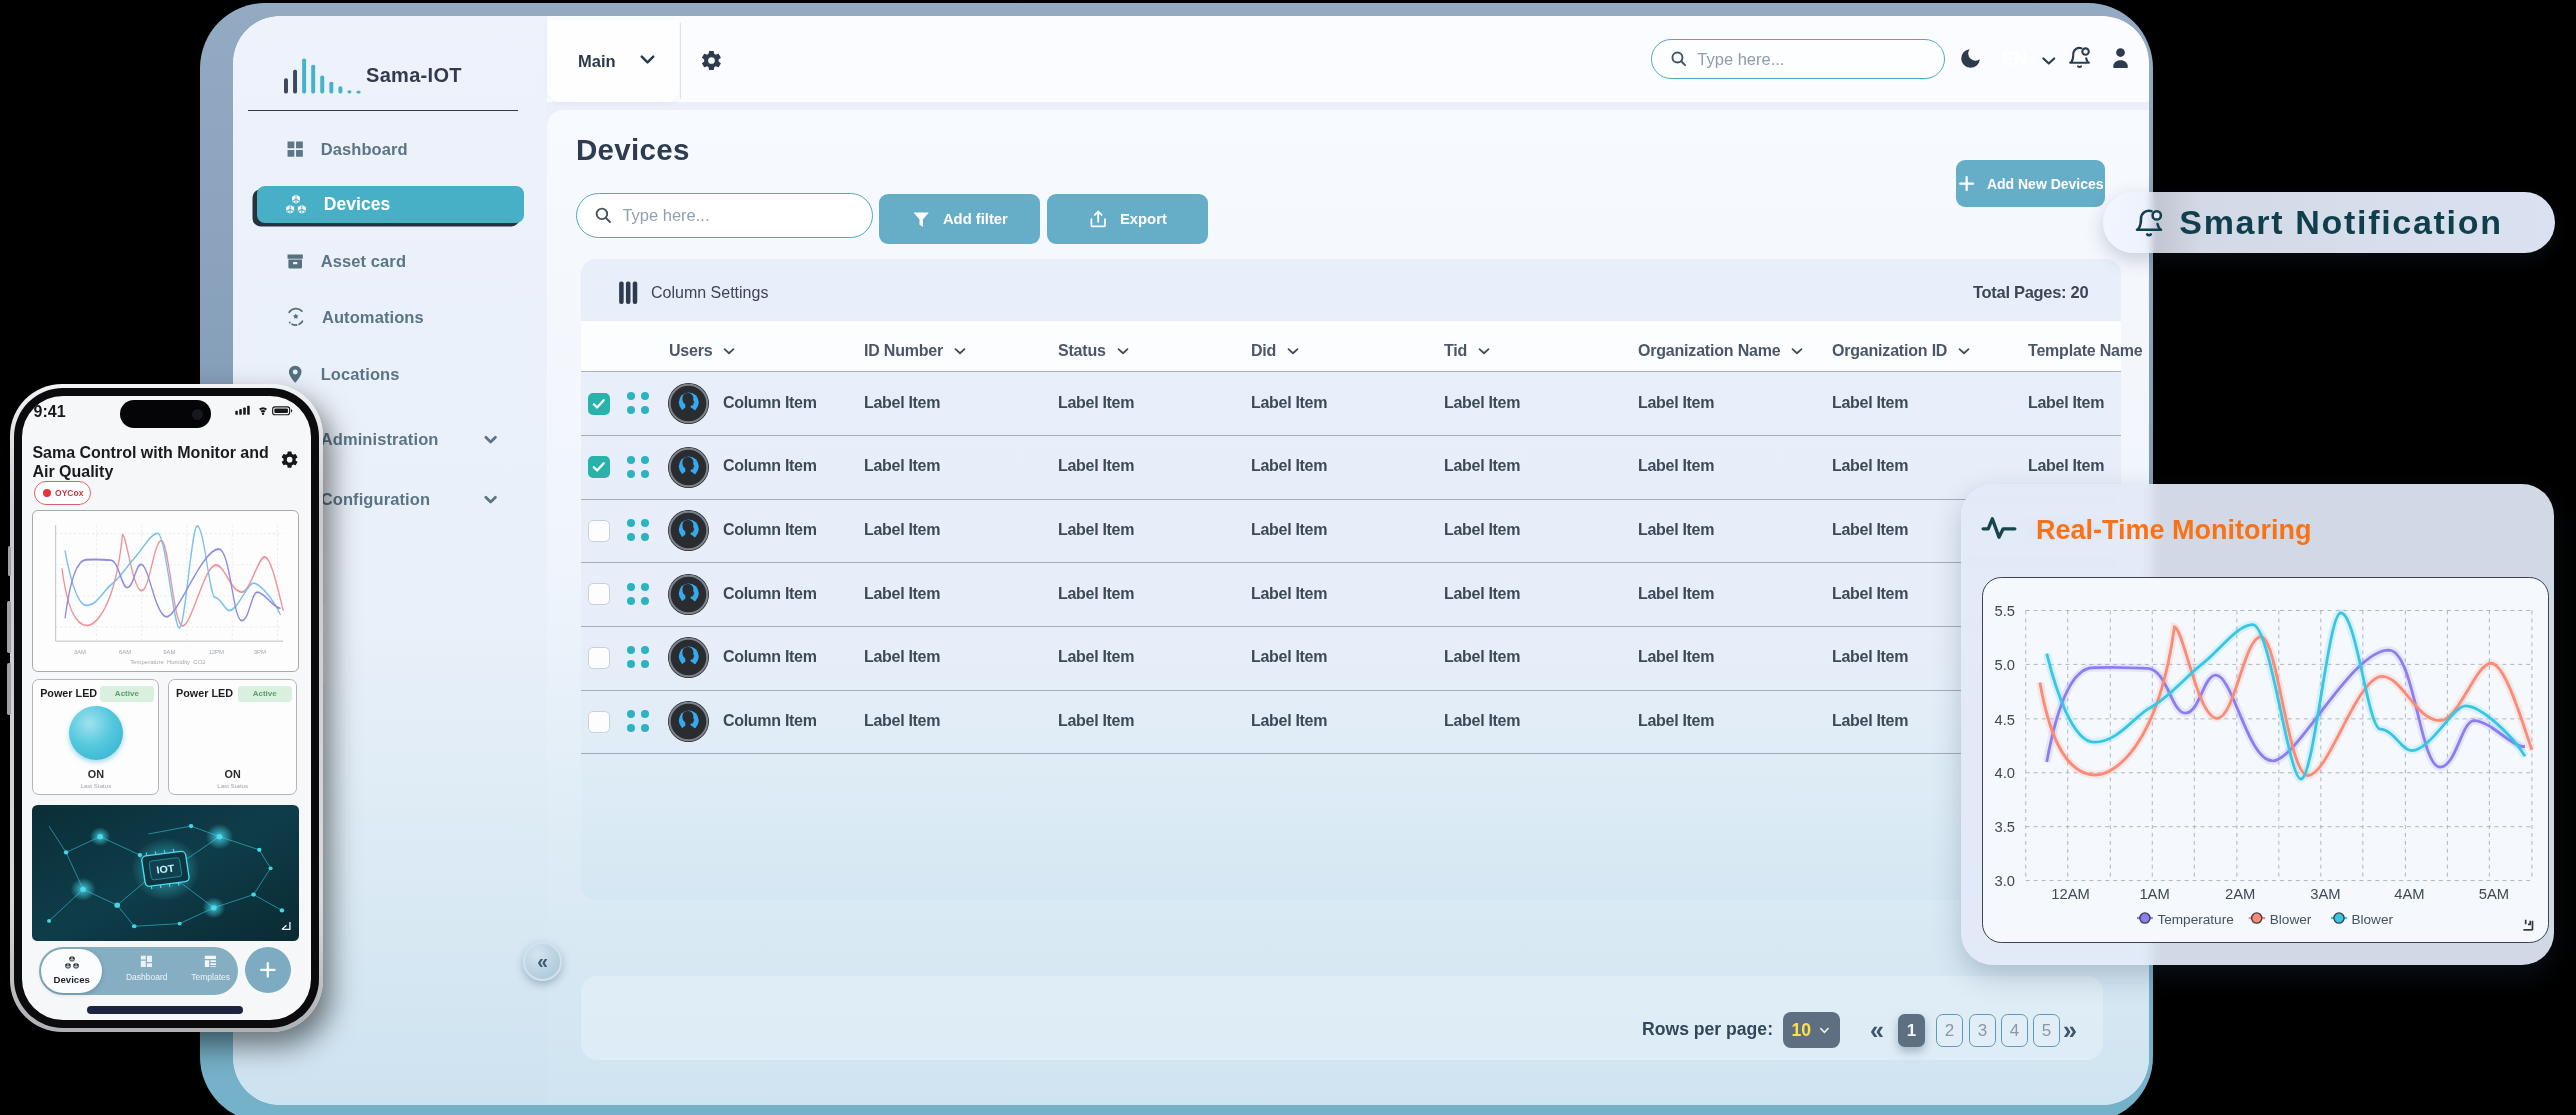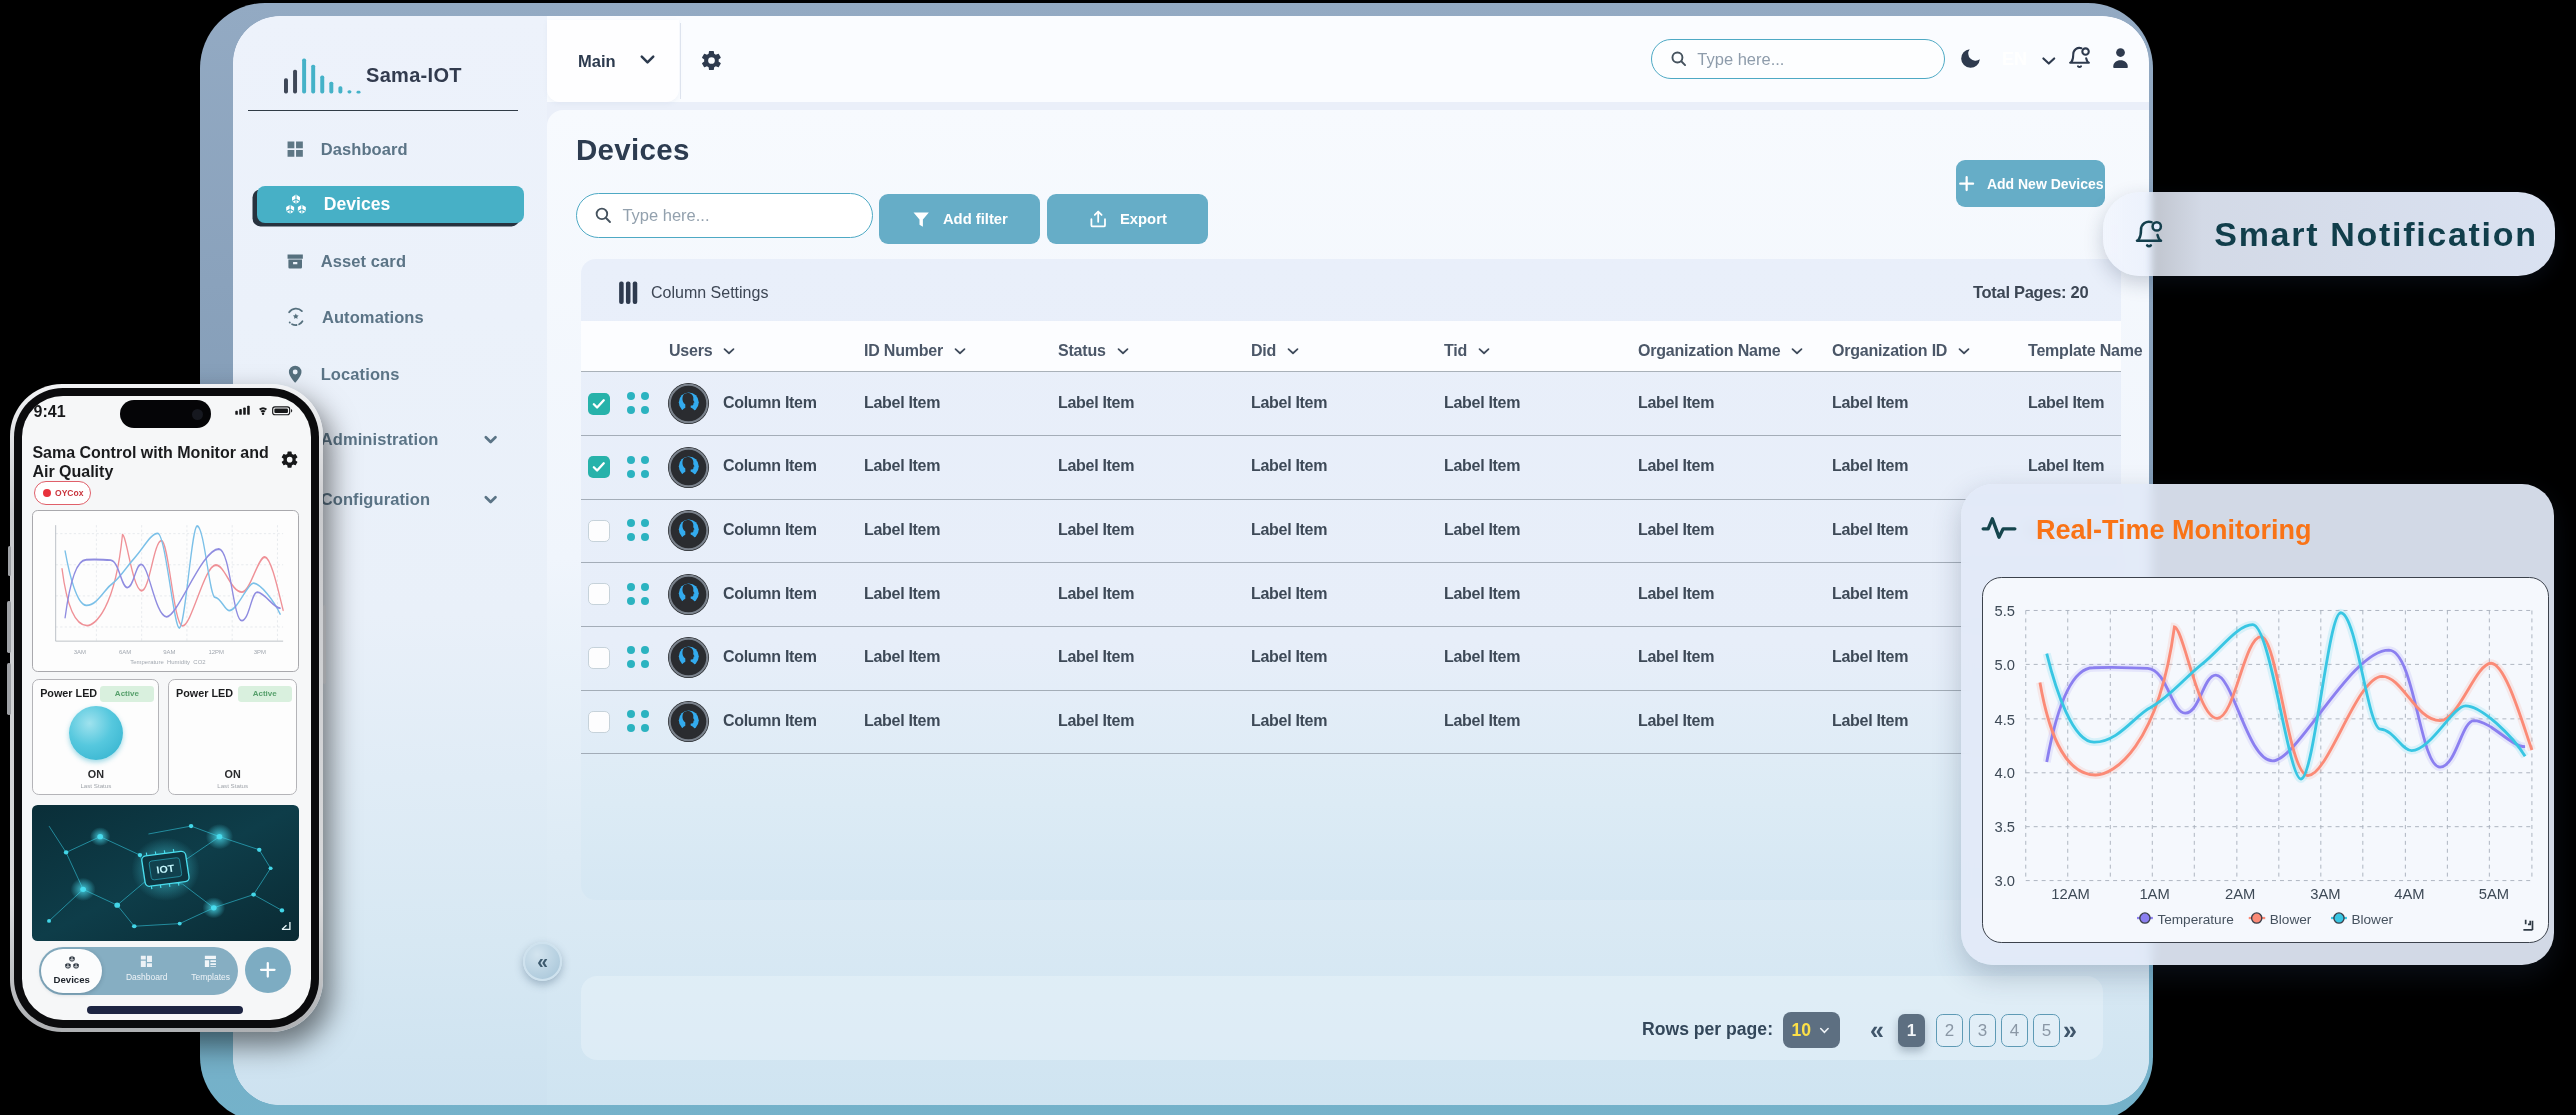--- a/index.html
+++ b/index.html
@@ -49,23 +49,23 @@
   .avatar { position:absolute; left:654px; width:41px; height:41px; border-radius:50%; background:#2a2d31; overflow:hidden;}
 
   
   .pg-box { position:absolute; top:1014px; width:27px; height:33px; border-radius:6.8px; font-size:17px; display:flex; align-items:center; justify-content:center; }
   .pg-o { border:1.7px solid #5e9ab5; color:#8a97a5; background:rgba(255,255,255,0.14); }
 
   
   .pill-conn { left:1.1px; top:113px; width:327px; height:72px; border-radius:36px;
      background:linear-gradient(90deg,rgba(243,246,254,0.97) 0%,rgba(238,243,253,0.92) 55%,rgba(231,238,252,0.66) 100%);
      backdrop-filter:blur(5.1px); box-shadow:0 5.7px 17px rgba(30,50,80,0.18); display:flex; align-items:center; }
-  .pill-smart { left:2103px; top:192px; width:452px; height:84px; border-radius:37px;
+  .pill-smart { left:2103px; top:192px; width:452px; height:61px; border-radius:37px;
      background:linear-gradient(90deg,rgba(240,244,253,0.72) 0%,rgba(229,236,250,0.92) 22%,rgba(225,233,249,0.97) 100%);
-     backdrop-filter:blur(3.4px); box-shadow:0 6.8px 19.3px rgba(30,50,80,0.22); display:flex; align-items:center;gap:35px;}
+     backdrop-filter:blur(3.4px); box-shadow:0 6.8px 19.3px rgba(30,50,80,0.22); display:flex; align-items:center;}
 
   
   .rt-card { left:1961px; top:484px; width:593px; height:481px; border-radius:32px;
      background:rgba(226,233,247,0.93); backdrop-filter:blur(5.1px); box-shadow:0 10.2px 28px rgba(40,60,90,0.25);}
   .rt-panel { left:1982px; top:577px; width:567px; height:366px; border-radius:19.3px; background:#f5f8fd; border:1.7px solid #3c424c; }
 
   
   .phone { left:10.2px; top:384px; width:313px; height:648px; border-radius:52px;
      background:linear-gradient(180deg,#f2f3f5,#c9cacd 20%,#d8d9db 80%,#aeb0b3); box-shadow:8px 13.6px 28px rgba(0,0,0,0.5);}
   .phone-black { position:absolute; left:4px; top:4px; right:4px; bottom:4px; border-radius:49px; background:#0b0b0d; }

